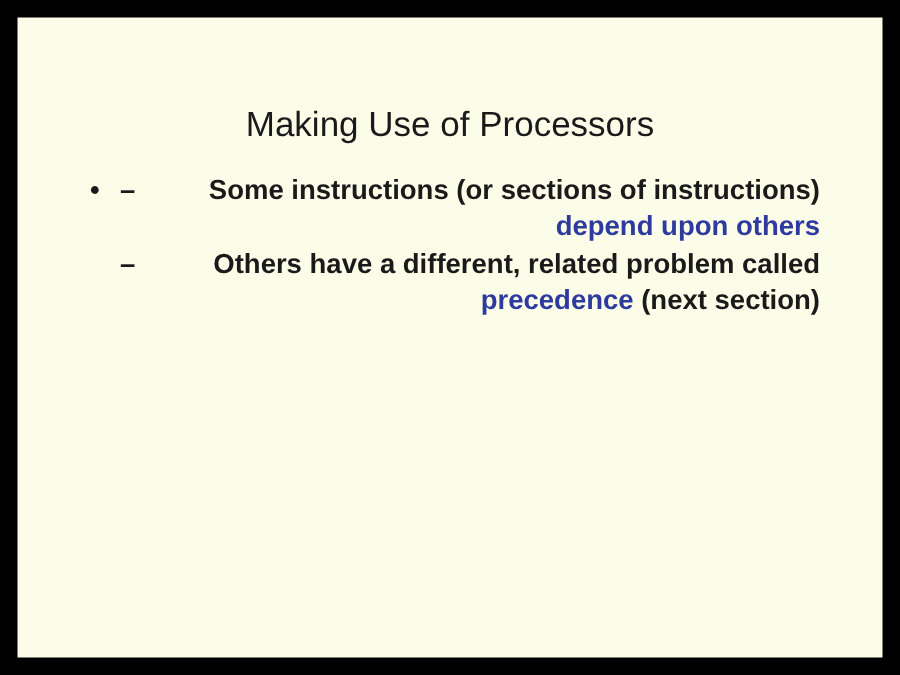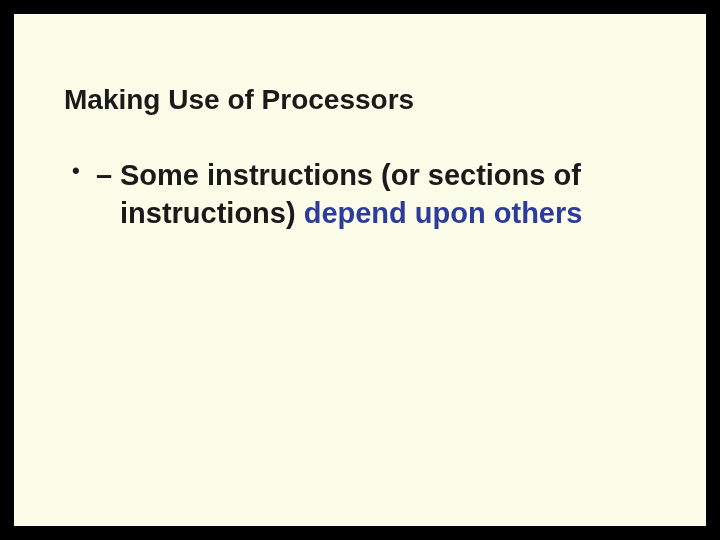--- a/index.html
+++ b/index.html
@@ -18,26 +18,26 @@
     }
     .slide {
       width: 696px;
       height: 516px;
       background: #fcfde8;
       border: 2px solid #000000;
       padding: 30px 50px;
       position: relative;
     }
     .title {
-      text-align: left;
+      text-align: center;
       font-size: 28px;
-      font-weight: bold;
+      font-weight: normal;
       color: #1a1a1a;
       margin-top: 40px;
-      margin-bottom: 41px;
+      margin-bottom: 22px;
     }
     .bullets {
       list-style: none;
       padding-left: 4px;
     }
     .bullets > li {
       font-size: 22px;
       font-weight: bold;
       color: #1a1a1a;
       line-height: 1.3;
@@ -51,27 +51,28 @@
       left: 4px;
       top: 0;
       font-size: 22px;
     }
     .sub-bullets {
       list-style: none;
       padding-left: 0px;
       margin-top: 2px;
     }
     .sub-bullets > li {
-      font-size: 29px;
+      font-size: 22px;
       font-weight: bold;
       color: #1a1a1a;
       line-height: 1.3;
       position: relative;
       padding-left: 24px;
       margin-bottom: 2px;
+      text-align: right;
     }
     .sub-bullets > li::before {
       content: "–";
       position: absolute;
       left: 0;
       top: 0;
     }
     .highlight {
       color: #2e3b9e;
     }
@@ -80,16 +81,19 @@
 <body>
 
 <div class="slide">
   <h1 class="title">Making Use of Processors</h1>
   <ul class="bullets">
     <li>
       <ul class="sub-bullets">
         <li>
           <span>Some instructions (or sections of instructions) </span><span class="highlight">depend upon others</span>
         </li>
+        <li>
+          <span>Others have a different, related problem called </span><span class="highlight">precedence</span><span> (next section)</span>
+        </li>
       </ul>
     </li>
   </ul>
 </div>
 
 </body></html>

